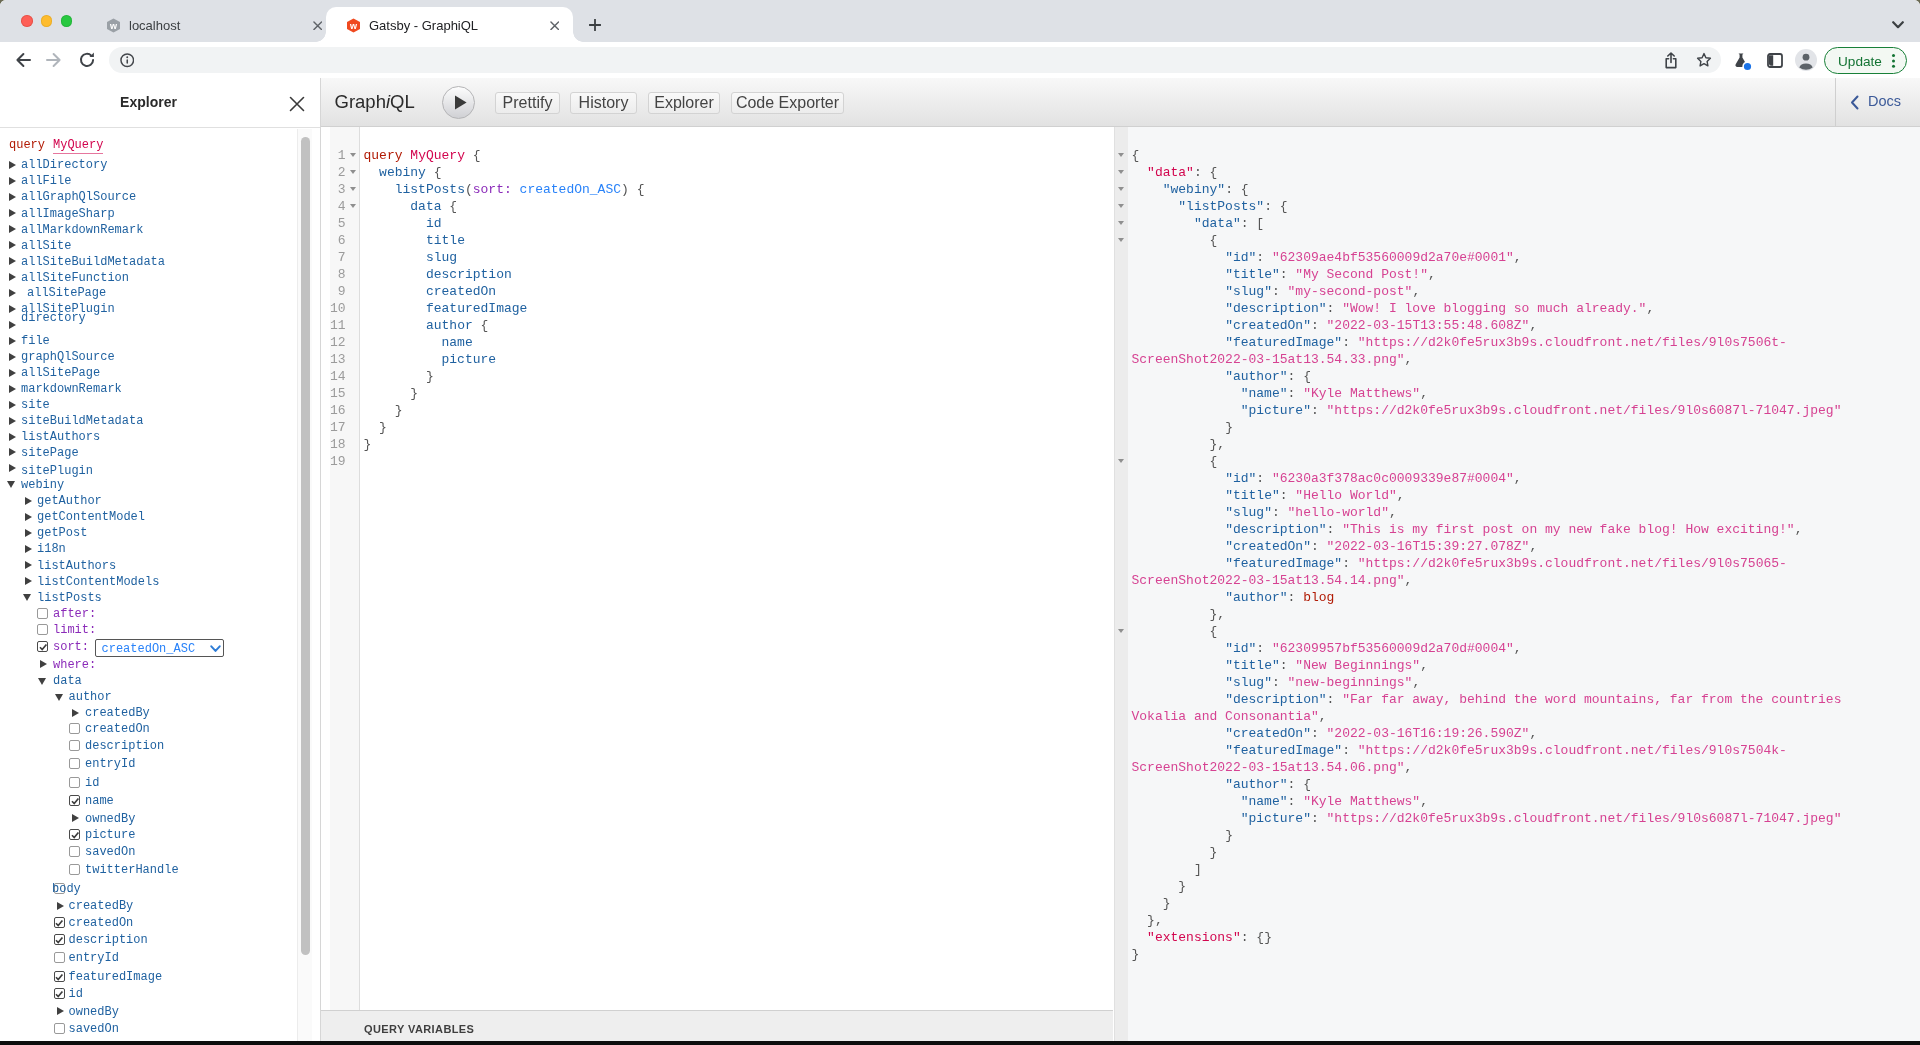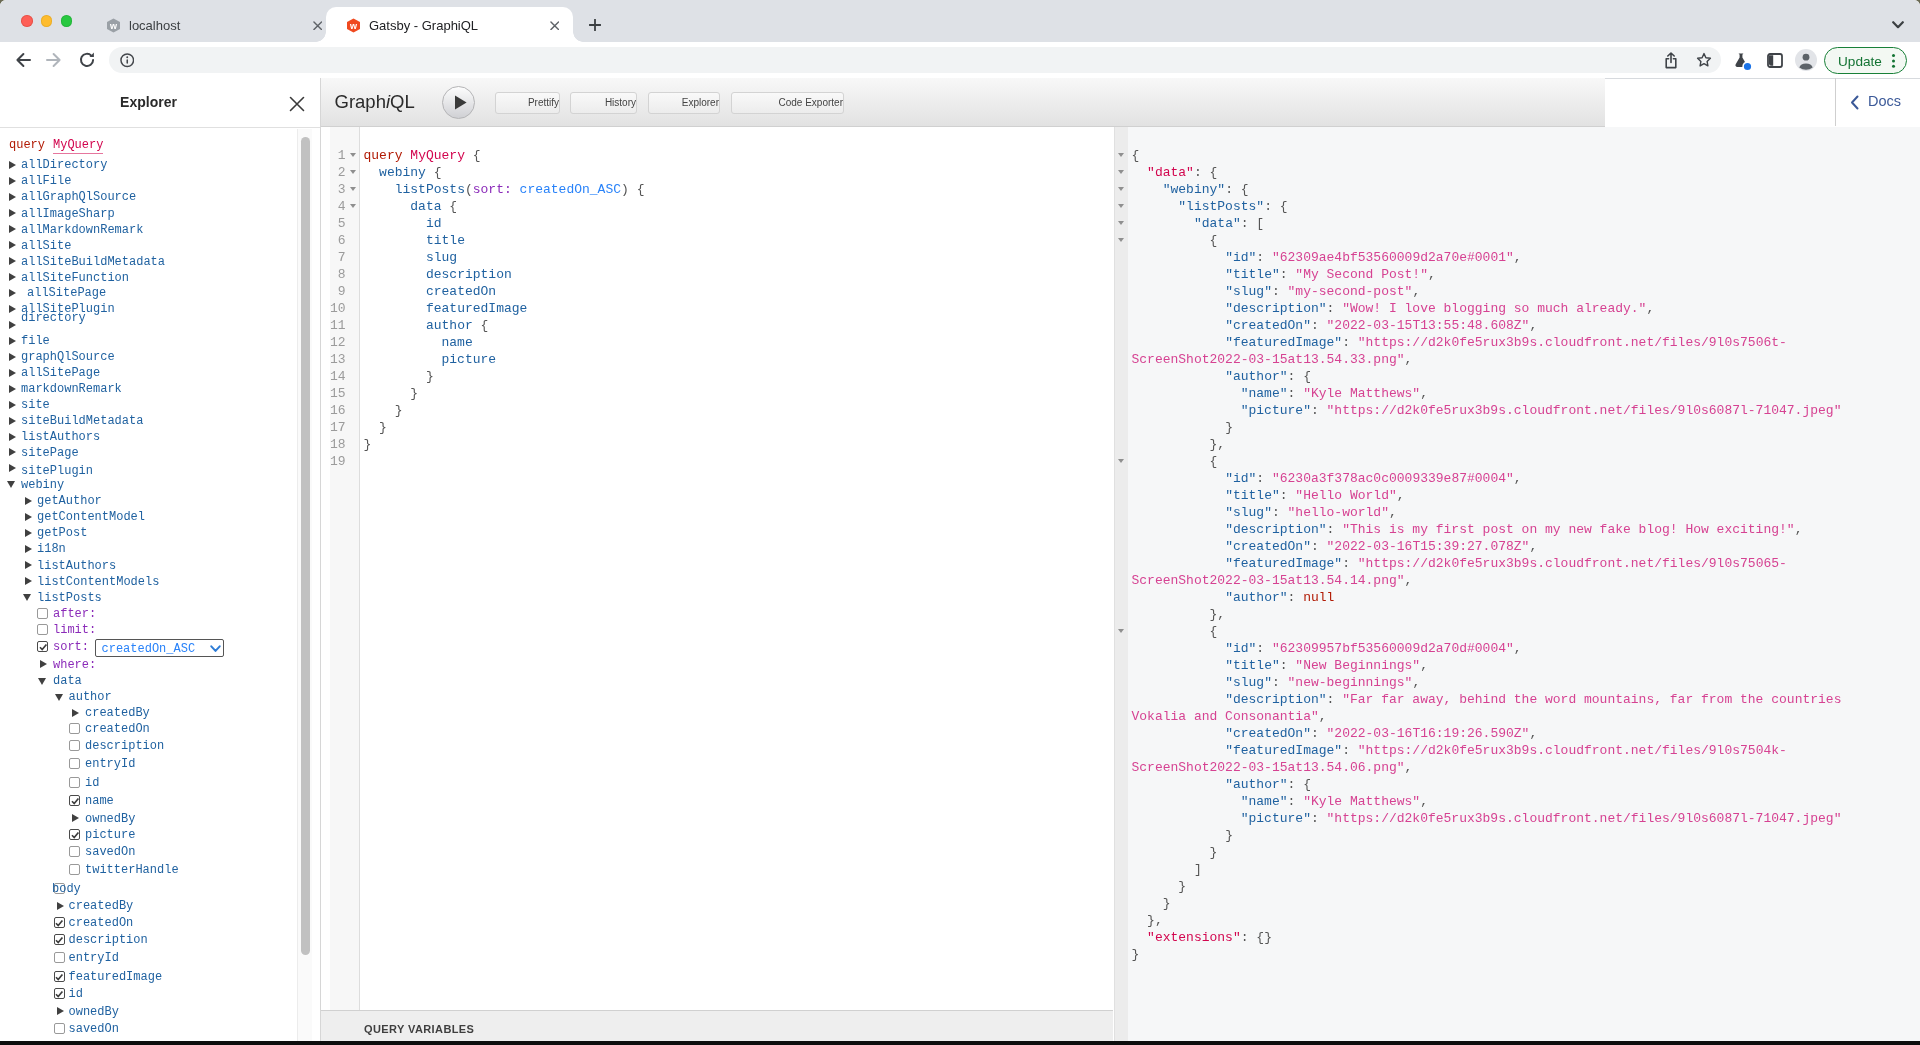--- a/index.html
+++ b/index.html
@@ -22,28 +22,28 @@
 
 
 #toolbar { position:absolute; left:0; top:42px; width:1920px; height:35.5px; background:#fff; }
 #urlpill { position:absolute; left:108.5px; top:5px; width:1612px; height:26px;
   border-radius:13px; background:#f1f3f4; }
 #urltext { position:absolute; left:33.5px; top:5.4px; width:1516px; overflow:hidden;
   font-size:14.3px; color:#5f6368; white-space:nowrap; letter-spacing:0.4px; }
 #contentline { position:absolute; left:0; top:77.5px; width:1920px; height:1px; background:#d7dade; }
 
 
-#topbar { position:absolute; left:321px; top:78px; width:1284px; height:48.5px;
+#topbar { position:absolute; left:321px; top:78px; width:1599px; height:48.5px;
   background:linear-gradient(#f8f8f8,#e2e2e2); border-bottom:1px solid #d0d0d0; }
 #gqltitle { position:absolute; left:13.5px; top:13px; font-size:18.5px; color:#2b2b2b; }
 #playbtn { position:absolute; left:121px; top:8px; width:33px; height:33px; border-radius:50%;
   background:linear-gradient(#fdfdfd,#cfd0d4); border:1px solid #b4b4b6; }
 .tbtn { position:absolute; top:14px; height:22px; background:linear-gradient(#f9f9f9,#ececec);
-  border:1px solid #d3d3d3; border-radius:3px; color:#444; font-size:10px;
-  text-align:right; line-height:20px; }
+  border:1px solid #d3d3d3; border-radius:3px; color:#444; font-size:16px;
+  text-align:center; line-height:20px; }
 #docsdiv { position:absolute; left:1514px; top:0; width:1px; height:48px; background:#cfcfcf; }
 #docs { position:absolute; left:1547px; top:15px; font-size:14.5px; color:#3b5998; }
 
 
 #expl { position:absolute; left:0; top:78px; width:320.5px; height:962.5px; background:#fff;
   border-right:1px solid #d6d6d6; }
 #explhead { position:absolute; left:0; top:0; width:320px; height:50px; background:#fff;
   border-bottom:1px solid #e0e0e0; }
 #explhead b { position:absolute; left:14px; top:16px; width:269px; text-align:center;
   font-size:14px; color:#2a2a2a; }
@@ -423,21 +423,21 @@
             <span class="pu">}</span>
           <span class="pu">},</span>
           <span class="pu">{</span>
             <span class="pr">"id"</span><span class="pu">: </span><span class="st">"6230a3f378ac0c0009339e87#0004"</span><span class="pu">,</span>
             <span class="pr">"title"</span><span class="pu">: </span><span class="st">"Hello World"</span><span class="pu">,</span>
             <span class="pr">"slug"</span><span class="pu">: </span><span class="st">"hello-world"</span><span class="pu">,</span>
             <span class="pr">"description"</span><span class="pu">: </span><span class="st">"This is my first post on my new fake blog! How exciting!"</span><span class="pu">,</span>
             <span class="pr">"createdOn"</span><span class="pu">: </span><span class="st">"2022-03-16T15:39:27.078Z"</span><span class="pu">,</span>
             <span class="pr">"featuredImage"</span><span class="pu">: </span><span class="st">"https://d2k0fe5rux3b9s.cloudfront.net/files/9l0s75065-</span>
 <span class="st">ScreenShot2022-03-15at13.54.14.png"</span><span class="pu">,</span>
-            <span class="pr">"author"</span><span class="pu">: </span><span class="nu">null</span>
+            <span class="pr">"author"</span><span class="pu">: </span><span class="nu">blog</span>
           <span class="pu">},</span>
           <span class="pu">{</span>
             <span class="pr">"id"</span><span class="pu">: </span><span class="st">"62309957bf53560009d2a70d#0004"</span><span class="pu">,</span>
             <span class="pr">"title"</span><span class="pu">: </span><span class="st">"New Beginnings"</span><span class="pu">,</span>
             <span class="pr">"slug"</span><span class="pu">: </span><span class="st">"new-beginnings"</span><span class="pu">,</span>
             <span class="pr">"description"</span><span class="pu">: </span><span class="st">"Far far away, behind the word mountains, far from the countries</span>
 <span class="st">Vokalia and Consonantia"</span><span class="pu">,</span>
             <span class="pr">"createdOn"</span><span class="pu">: </span><span class="st">"2022-03-16T16:19:26.590Z"</span><span class="pu">,</span>
             <span class="pr">"featuredImage"</span><span class="pu">: </span><span class="st">"https://d2k0fe5rux3b9s.cloudfront.net/files/9l0s7504k-</span>
 <span class="st">ScreenShot2022-03-15at13.54.06.png"</span><span class="pu">,</span>

